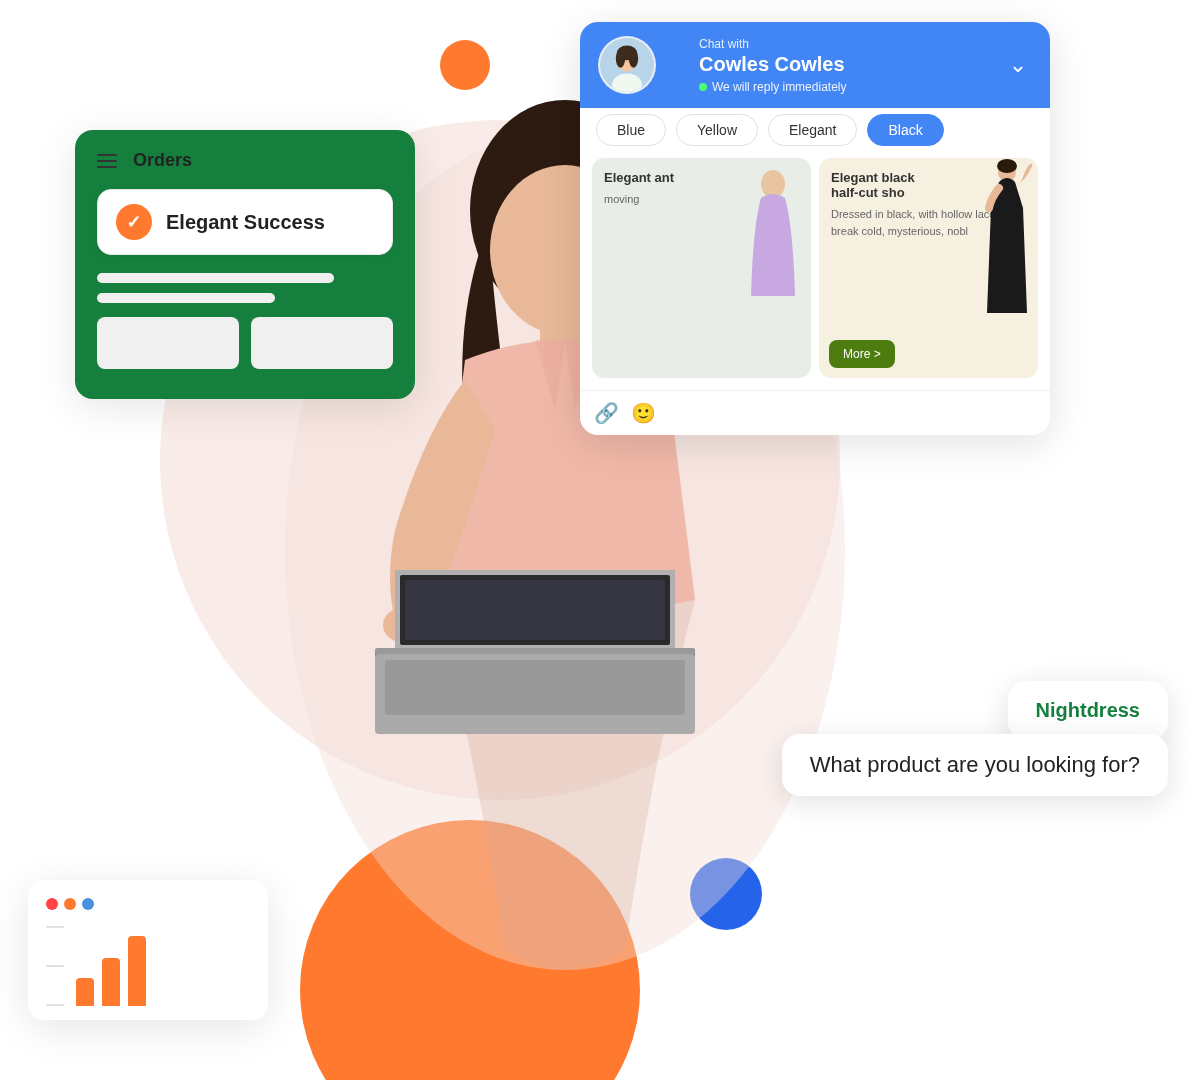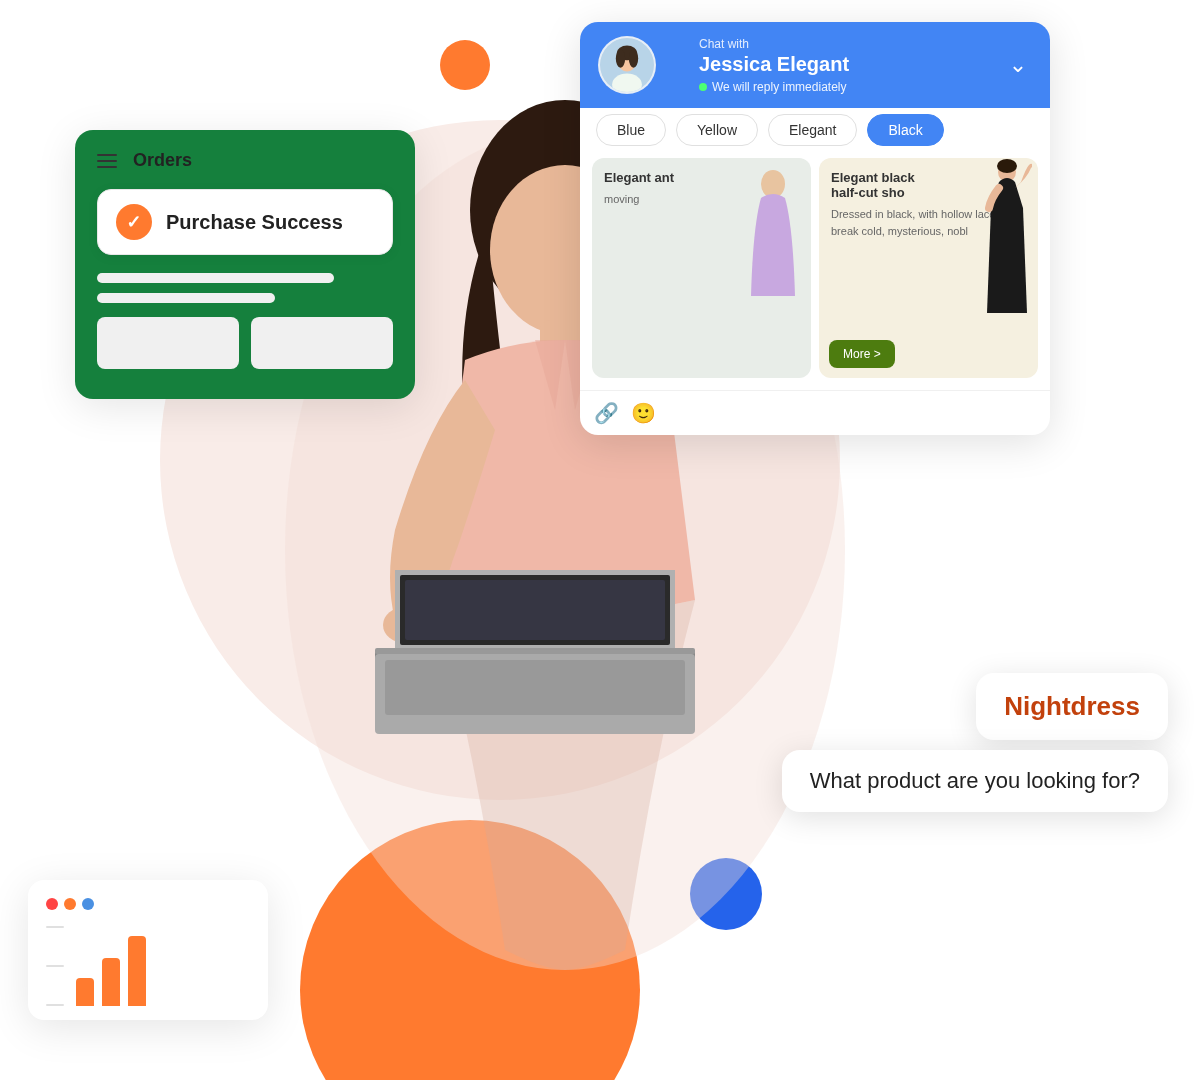--- a/index.html
+++ b/index.html
@@ -375,29 +375,29 @@
       position: absolute;
       bottom: 340px;
       right: 28px;
       background: #ffffff;
       border-radius: 18px;
       padding: 18px 28px;
       box-shadow: 0 6px 30px rgba(0,0,0,0.12);
       z-index: 6;
     }
     .nightdress-text {
-      font-size: 26px;
+      font-size: 20px;
       font-weight: 700;
-      color: #c2410c;
+      color: #15803d;
     }
 
     
     .question-bubble {
       position: absolute;
-      bottom: 268px;
+      bottom: 284px;
       right: 28px;
       background: #ffffff;
       border-radius: 18px;
       padding: 18px 28px;
       box-shadow: 0 6px 30px rgba(0,0,0,0.12);
       z-index: 6;
     }
     .question-text {
       font-size: 22px;
       font-weight: 500;
@@ -436,21 +436,21 @@
   <div class="orders-header">
     <div class="hamburger-icon">
       <span></span>
         <span></span>
         <span></span>
     </div>
     <span class="orders-title">Orders</span>
   </div>
   <div class="purchase-success-badge">
     <div class="check-icon"></div>
-    <span class="purchase-success-text">Purchase Success</span>
+    <span class="purchase-success-text">Elegant Success</span>
   </div>
   <div class="orders-line medium"></div>
   <div class="orders-line short"></div>
   <div class="orders-row">
     <div class="orders-box"></div>
     <div class="orders-box"></div>
   </div>
 </div>
 
 <div class="analytics-panel">
@@ -481,21 +481,21 @@
         <ellipse cx="29" cy="24" rx="10" ry="12" fill="#f5c5a0"></ellipse>
         <ellipse cx="29" cy="50" rx="16" ry="12" fill="#f0f8f0"></ellipse>
 
         <ellipse cx="29" cy="16" rx="11" ry="8" fill="#3d2c1e"></ellipse>
         <ellipse cx="22" cy="22" rx="5" ry="10" fill="#3d2c1e"></ellipse>
         <ellipse cx="36" cy="22" rx="5" ry="10" fill="#3d2c1e"></ellipse>
       </svg>
     </div>
     <div class="chat-info">
       <div class="chat-with-label">Chat with</div>
-      <div class="chat-agent-name">Jessica Elegant</div>
+      <div class="chat-agent-name">Cowles Cowles</div>
       <div class="chat-status">
         <div class="status-dot"></div>
         <span>We will reply immediately</span>
       </div>
     </div>
     <div class="chevron-down"></div>
   </div>
 
   <div class="color-pills">
     <div class="pill">Blue</div>

